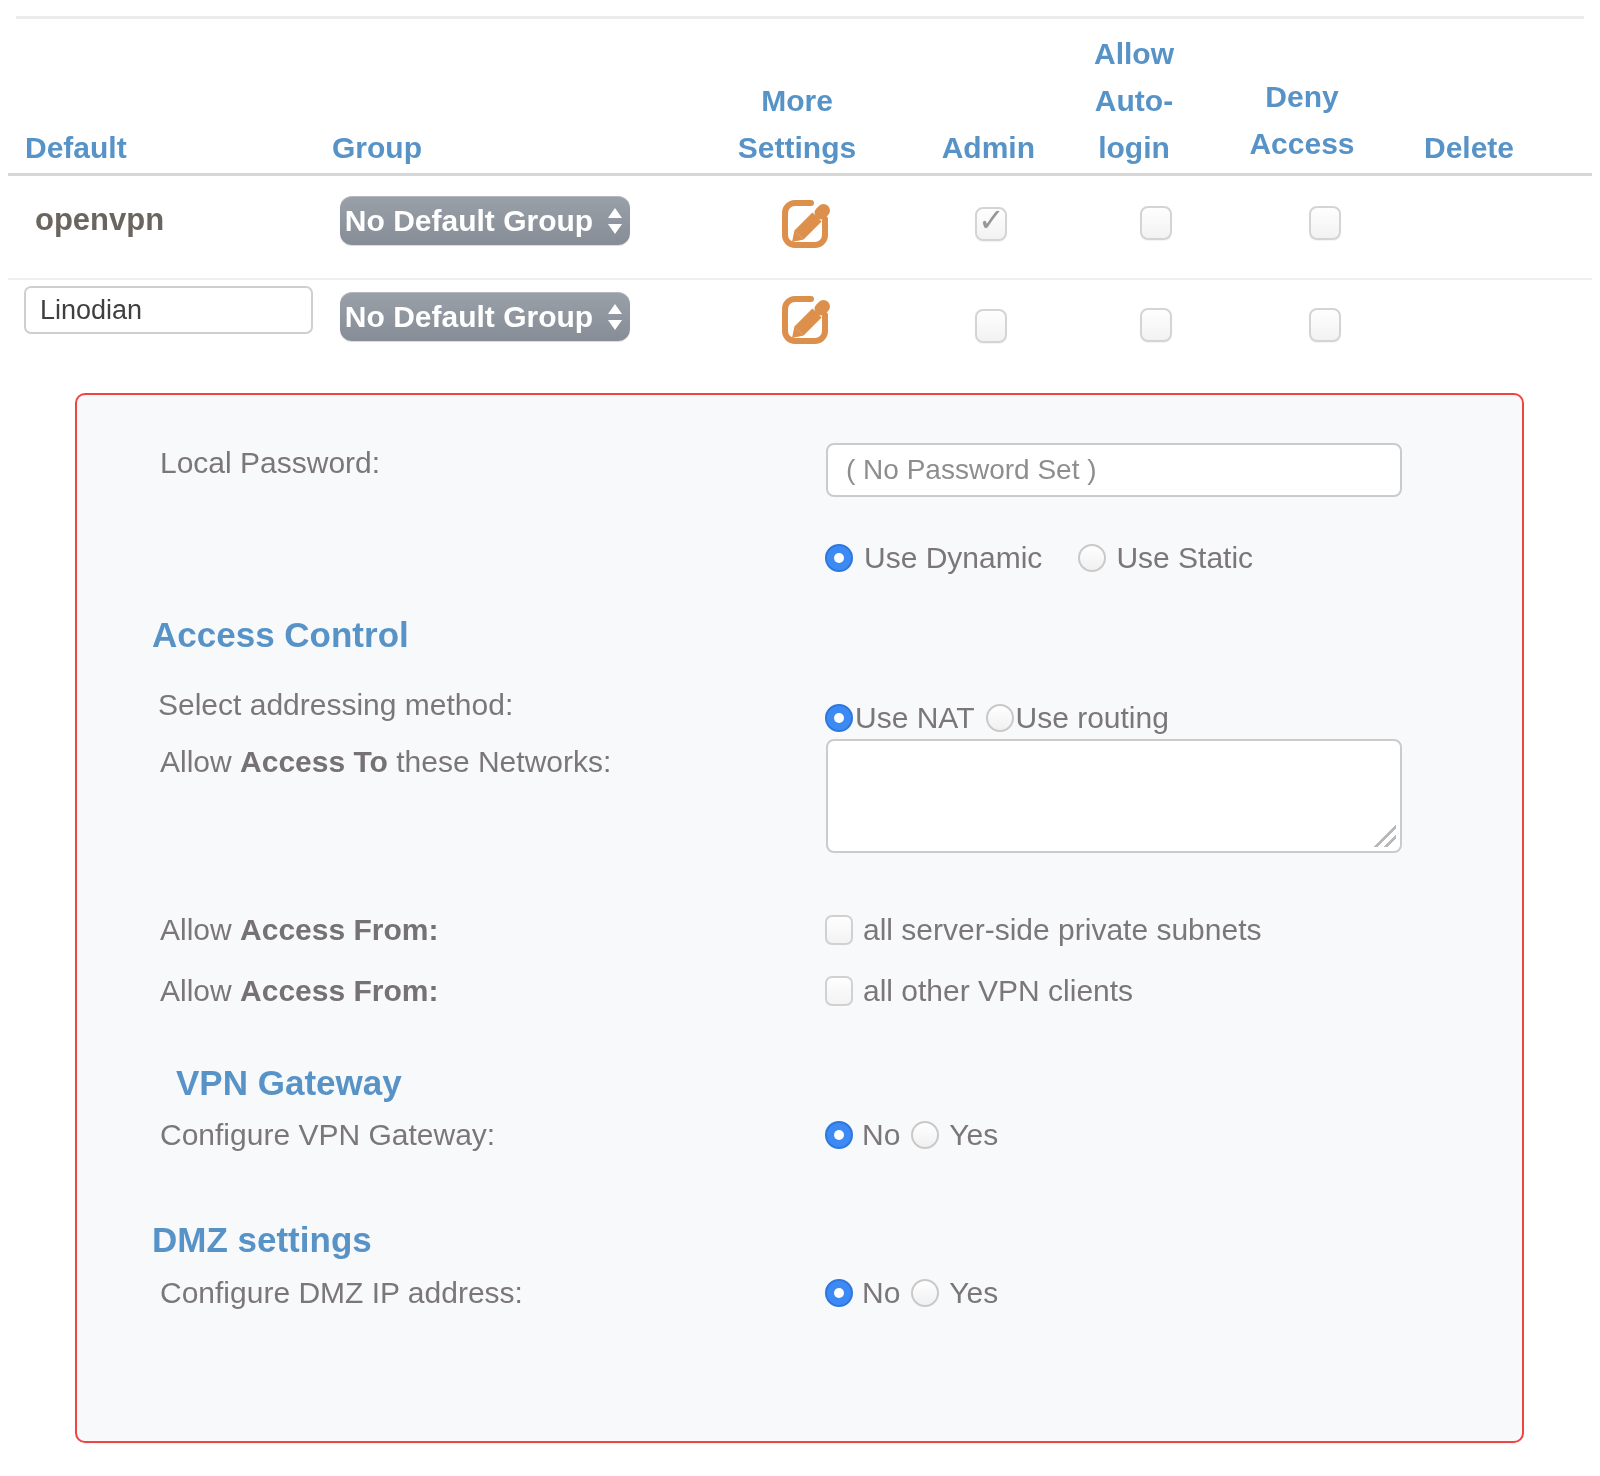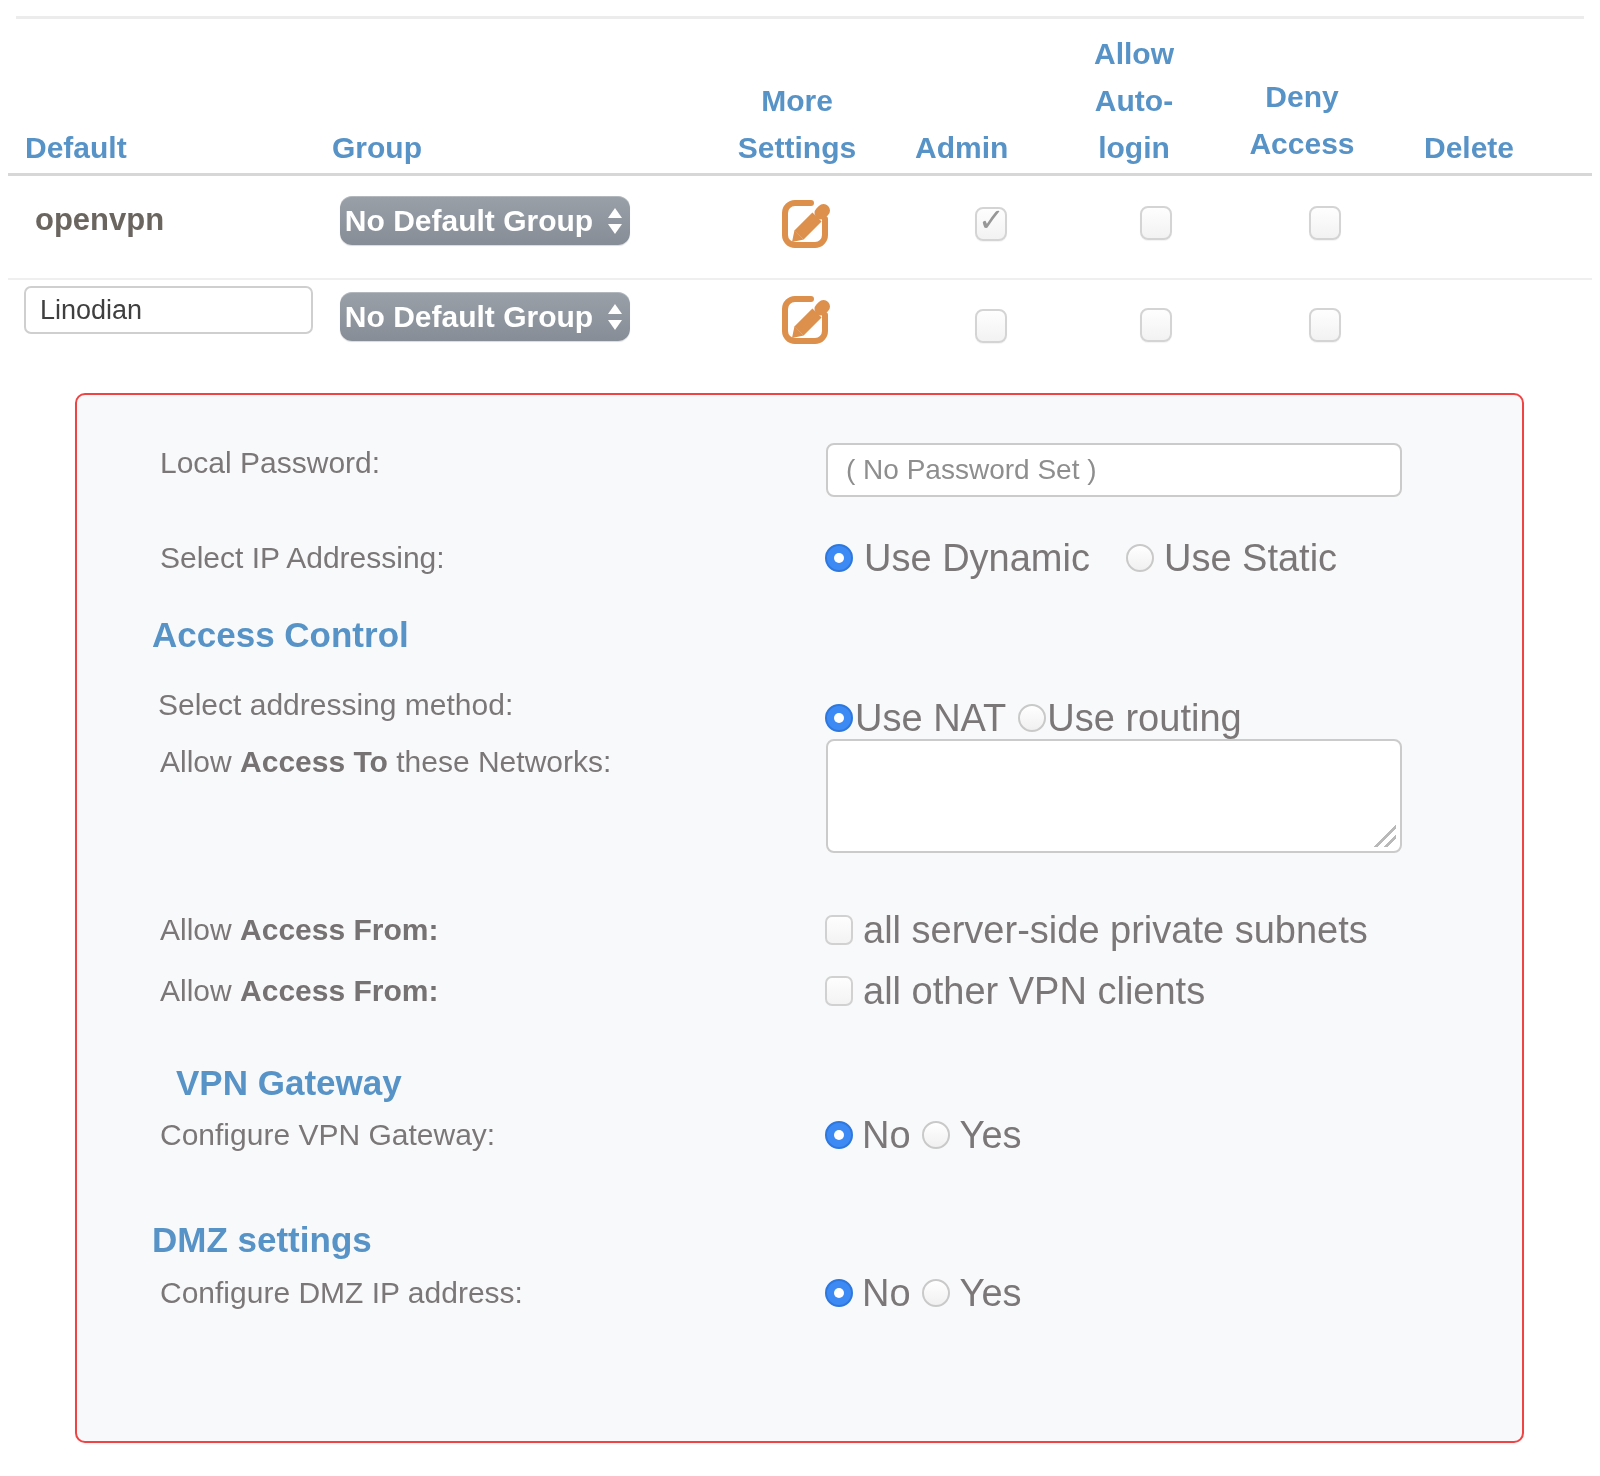--- a/index.html
+++ b/index.html
@@ -32,21 +32,21 @@
 
   .lbl{position:absolute;font-size:30px;color:#7b7778;white-space:nowrap;}
   .lbl b{font-weight:bold;color:#767172;}
   .heading{position:absolute;font-size:35px;font-weight:bold;color:#5793c7;white-space:nowrap;}
 
   .field-input{position:absolute;height:54px;border:2px solid #cbcbcb;border-radius:8px;background:#fff;
     font-family:inherit;font-size:28px;color:#0369a1;padding:0 18px;box-sizing:border-box;outline:none;}
   .field-input::placeholder{color:#8e8e8e;opacity:1;}
 
   .ctl-row{position:absolute;height:34px;display:flex;align-items:center;}
-  .ctl-row .opt-label{font-size:38px;color:#7b7778;white-space:nowrap;}
+  .ctl-row .opt-label{font-size:30px;color:#7b7778;white-space:nowrap;}
 
   .radio{width:28px;height:28px;border-radius:50%;box-sizing:border-box;cursor:pointer;flex:none;
     border:2px solid #c9c9c9;background:linear-gradient(#fff,#f0f0f0);position:relative;}
   .radio.sel{border:2px solid #2e78dd;background:#3d8af5;}
   .radio.sel::after{content:"";position:absolute;left:50%;top:50%;width:10px;height:10px;margin:-5px 0 0 -5px;
     border-radius:50%;background:#fff;}
 
   .cbx{width:28px;height:30px;border:2px solid #d1d1d1;border-radius:7px;box-sizing:border-box;flex:none;
     background:linear-gradient(#fefefe,#f3f3f3);cursor:pointer;}
 
@@ -59,21 +59,21 @@
 <body>
 
 <div class="canvas">
 
   <div class="line top-line"></div>
 
   <div class="th" style="left:25px;top:124px;width:300px;">Default</div>
   <div class="th" style="left:332px;top:124px;width:300px;">Group</div>
   <div class="th" style="left:722px;top:77px;width:150px;text-align:center;">More
 Settings</div>
-  <div class="th" style="left:915px;top:124px;width:120px;text-align:left;">Admin</div>
+  <div class="th" style="left:915px;top:124px;width:120px;text-align:right;">Admin</div>
   <div class="th" style="left:1074px;top:30px;width:120px;text-align:center;">Allow
 Auto-
 login</div>
   <div class="th" style="left:1237px;top:73px;width:130px;text-align:center;">Deny
 Access</div>
   <div class="th" style="left:1404px;top:124px;width:130px;text-align:center;">Delete</div>
 
   <div class="line header-underline"></div>
 
   <div>
@@ -128,21 +128,20 @@
     <div class="cb" style="left:975px;top:309px;"></div>
     <div class="cb" style="left:1140px;top:308px;"></div>
     <div class="cb" style="left:1309px;top:308px;"></div>
   </div>
 
   <div class="panel">
 
     <div class="lbl" style="left:83px;top:51px;">Local Password:</div>
     <input class="field-input" style="left: 749px; top: 48px; width: 576px;" placeholder="( No Password Set )">
 
-    <div class="lbl" style="left:83px;top:146px;">Select IP Addressing:</div>
     <div class="ctl-row" style="left:748px;top:146px;">
       <span class="radio sel"></span>
       <span class="opt-label" style="margin-left:11px;">Use Dynamic</span>
       <span class="radio" style="margin-left:36px;"></span>
       <span class="opt-label" style="margin-left:10px;">Use Static</span>
     </div>
 
     <div class="heading" style="left:75px;top:220px;">Access Control</div>
 
     <div class="lbl" style="left:81px;top:293px;">Select addressing method:</div>

